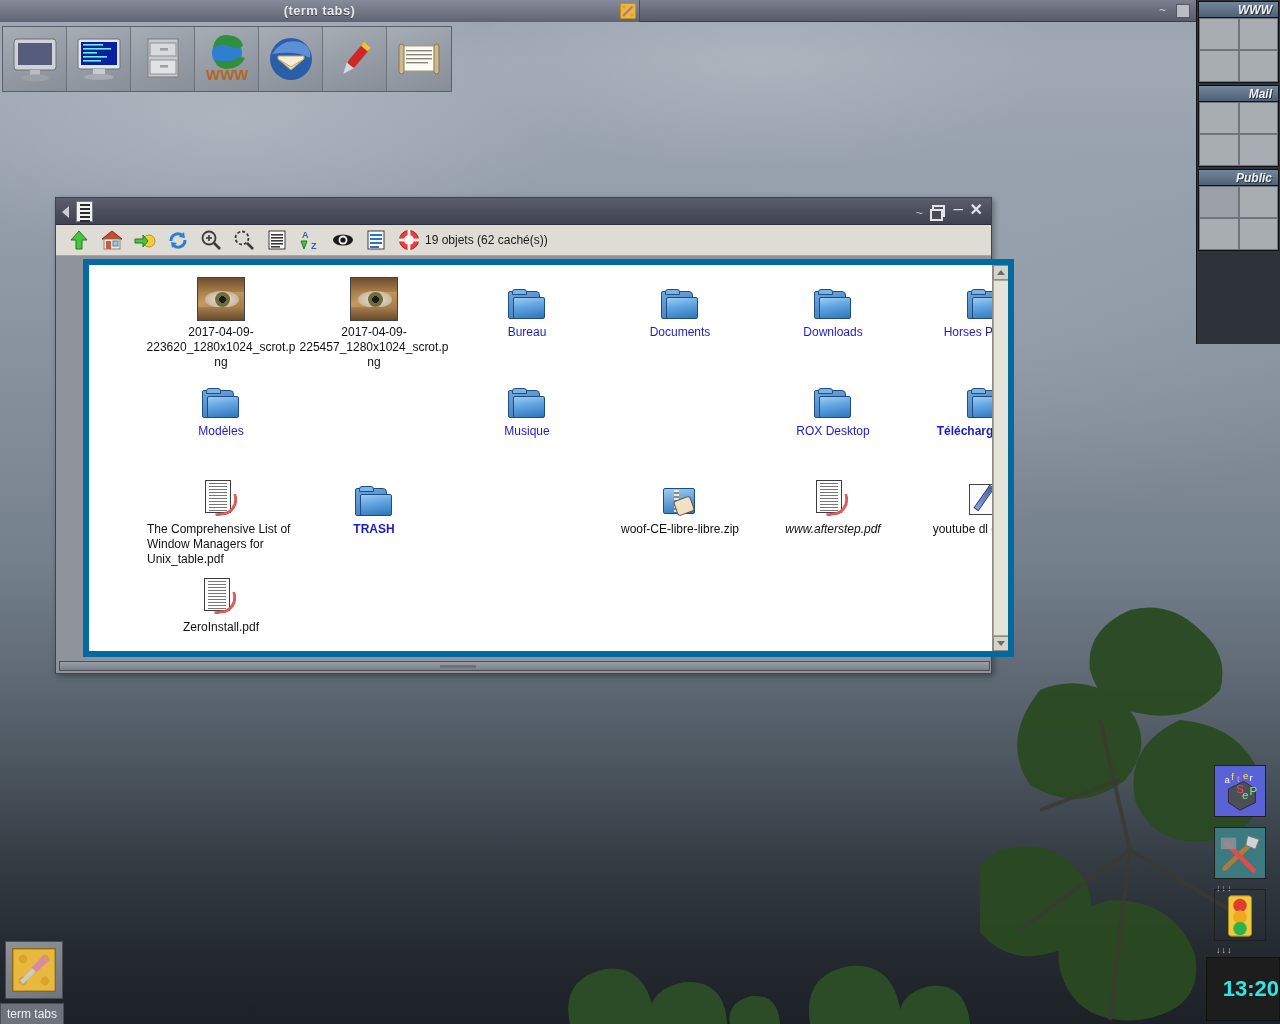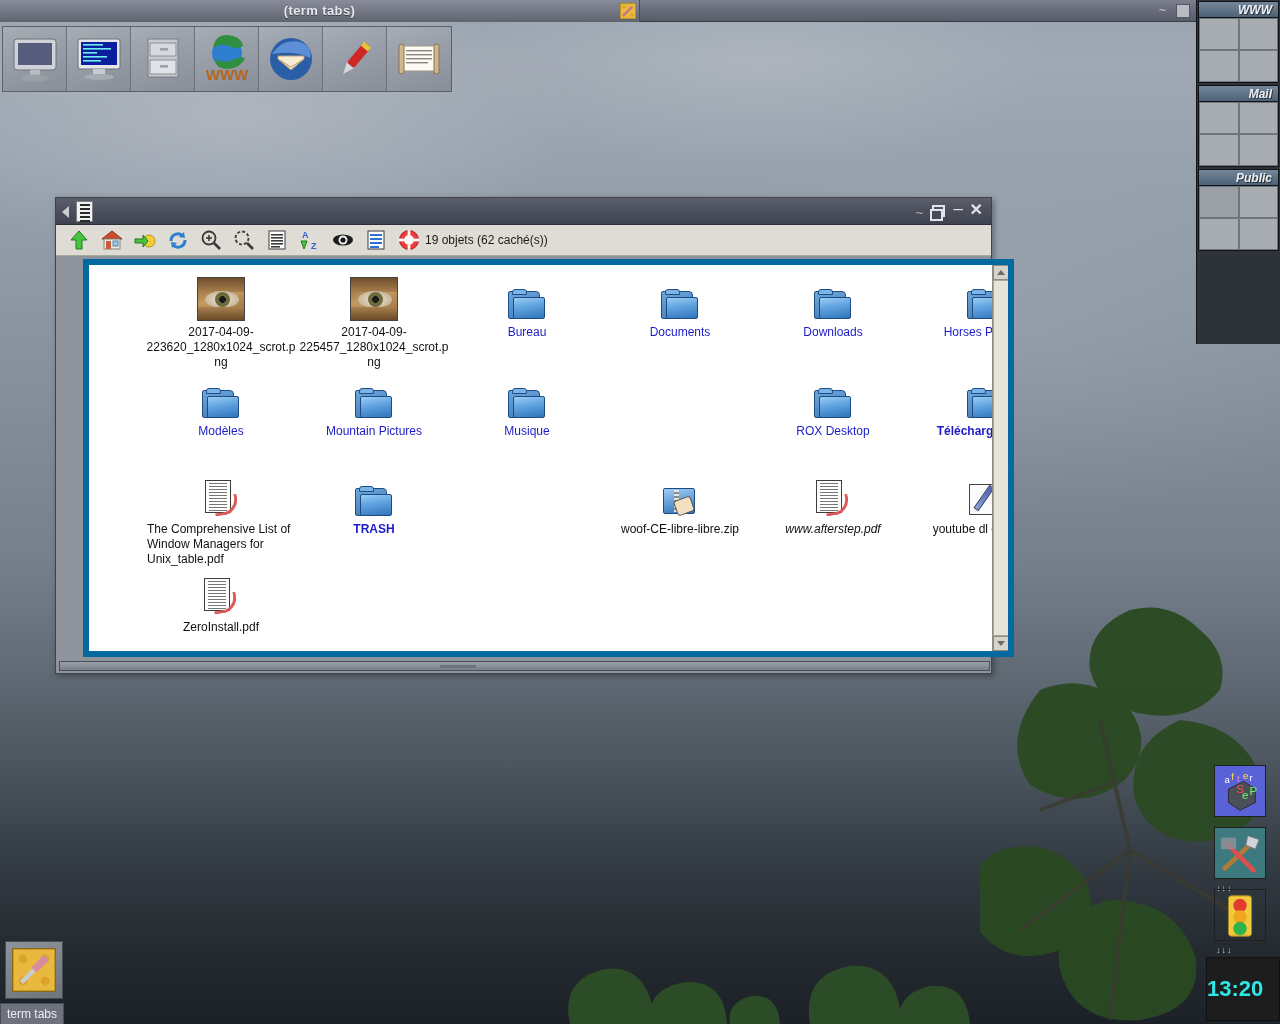--- a/index.html
+++ b/index.html
@@ -256,21 +256,21 @@
   .dock-cell { position: relative; width: 60px; margin: 0 0 6px 12px; }
   .dock-ico { width: 52px; height: 52px; border: 1px solid #202020; }
   .dock-dots {
     position: absolute; left: 2px; bottom: -10px;
     color: #cfcfcf; font-size: 9px; letter-spacing: 1px;
   }
   #clock {
     position: absolute; left: 4px; top: 192px;
     width: 74px; height: 64px;
     background: #1d1d1d; border: 1px solid #111;
-    display: flex; align-items: center; justify-content: flex-start;
+    display: flex; align-items: center; justify-content: flex-end;
   }
   #clock span {
     color: #2ee6e6; font-size: 22px; font-weight: bold;
     font-family: "Liberation Sans", sans-serif;
   }
 
   
   #taskbtn {
     position: absolute; left: 5px; top: 941px;
     width: 58px; height: 58px;
@@ -717,30 +717,20 @@
           <div class="ico">
             <div class="folder">
                 <div class="back"></div>
                 <div class="tab"></div>
                 <div class="front"></div>
               </div>
           </div>
           <div class="lbl">Modèles</div>
         </div>
 
-        <div class="fitem" style="left:209px; top:107px;">
-          <div class="ico">
-            <div class="folder">
-                <div class="back"></div>
-                <div class="tab"></div>
-                <div class="front"></div>
-              </div>
-          </div>
-          <div class="lbl">Mountain Pictures</div>
-        </div>
 
         <div class="fitem" style="left:362px; top:107px;">
           <div class="ico">
             <div class="folder">
                 <div class="back"></div>
                 <div class="tab"></div>
                 <div class="front"></div>
               </div>
           </div>
           <div class="lbl">Musique</div>

